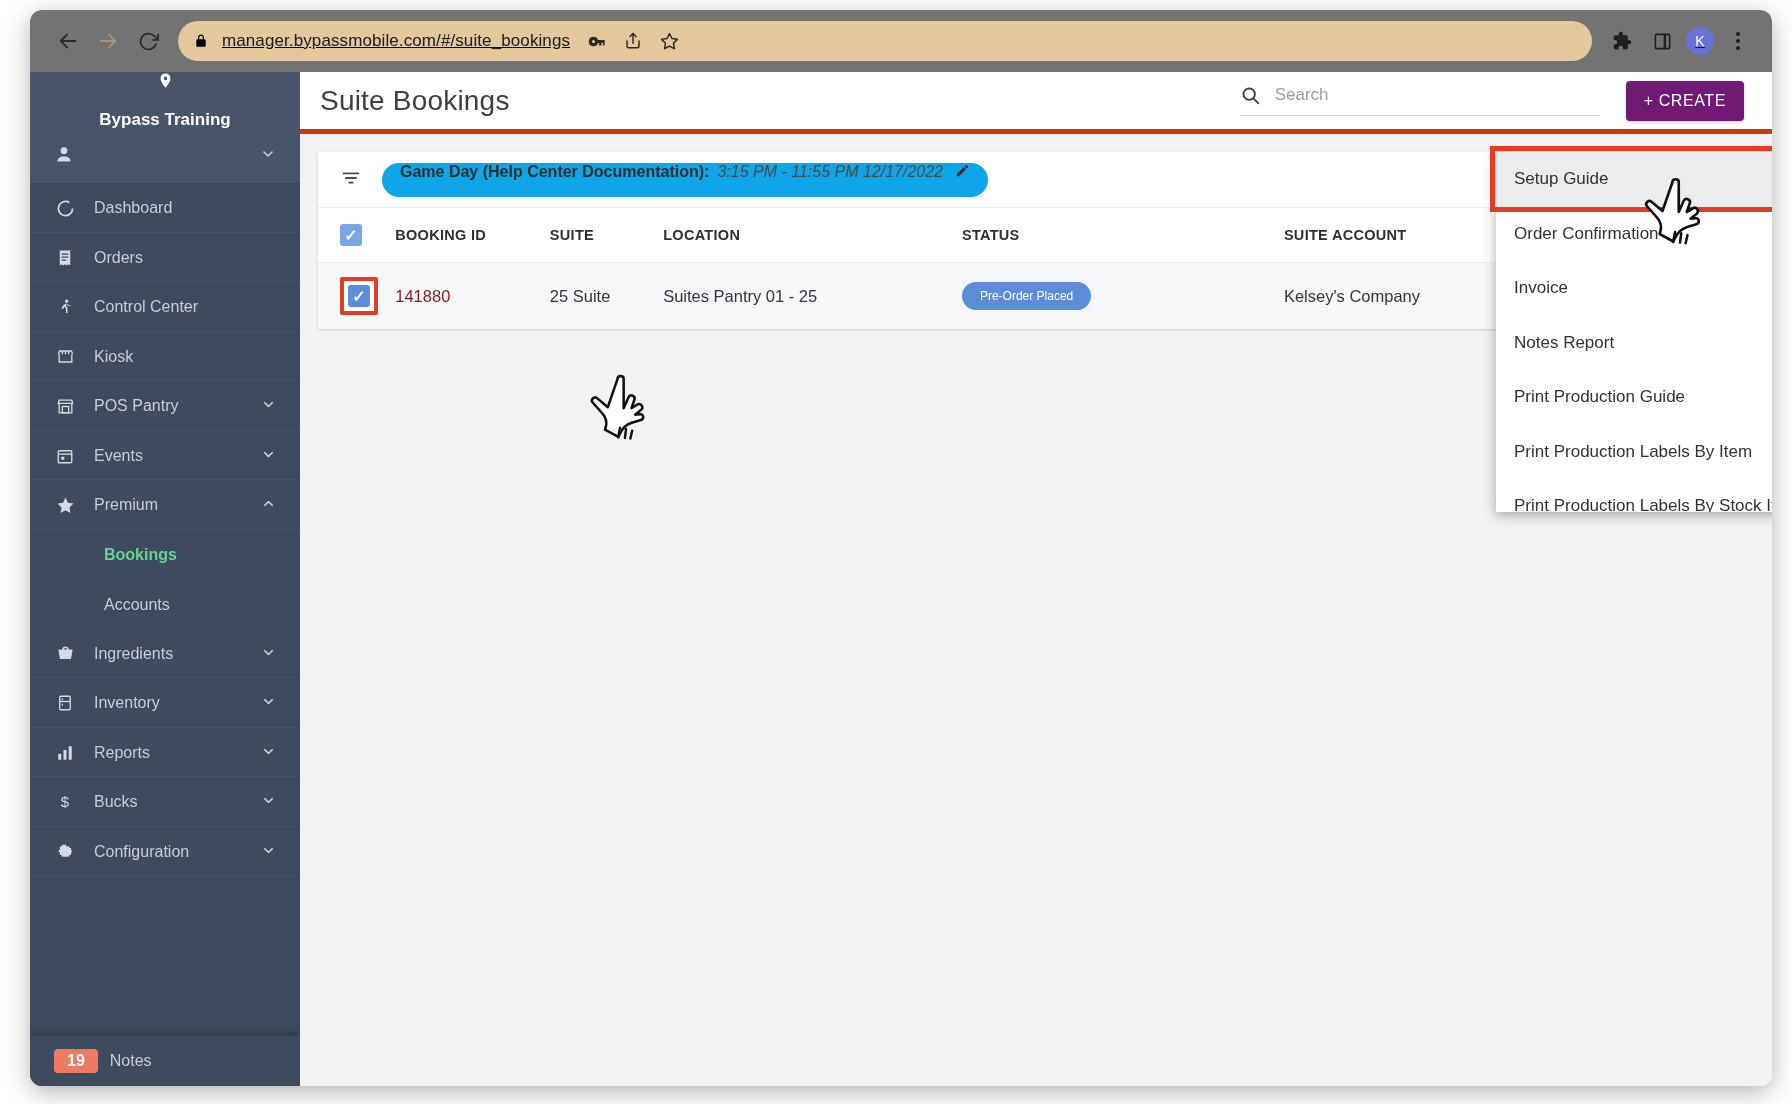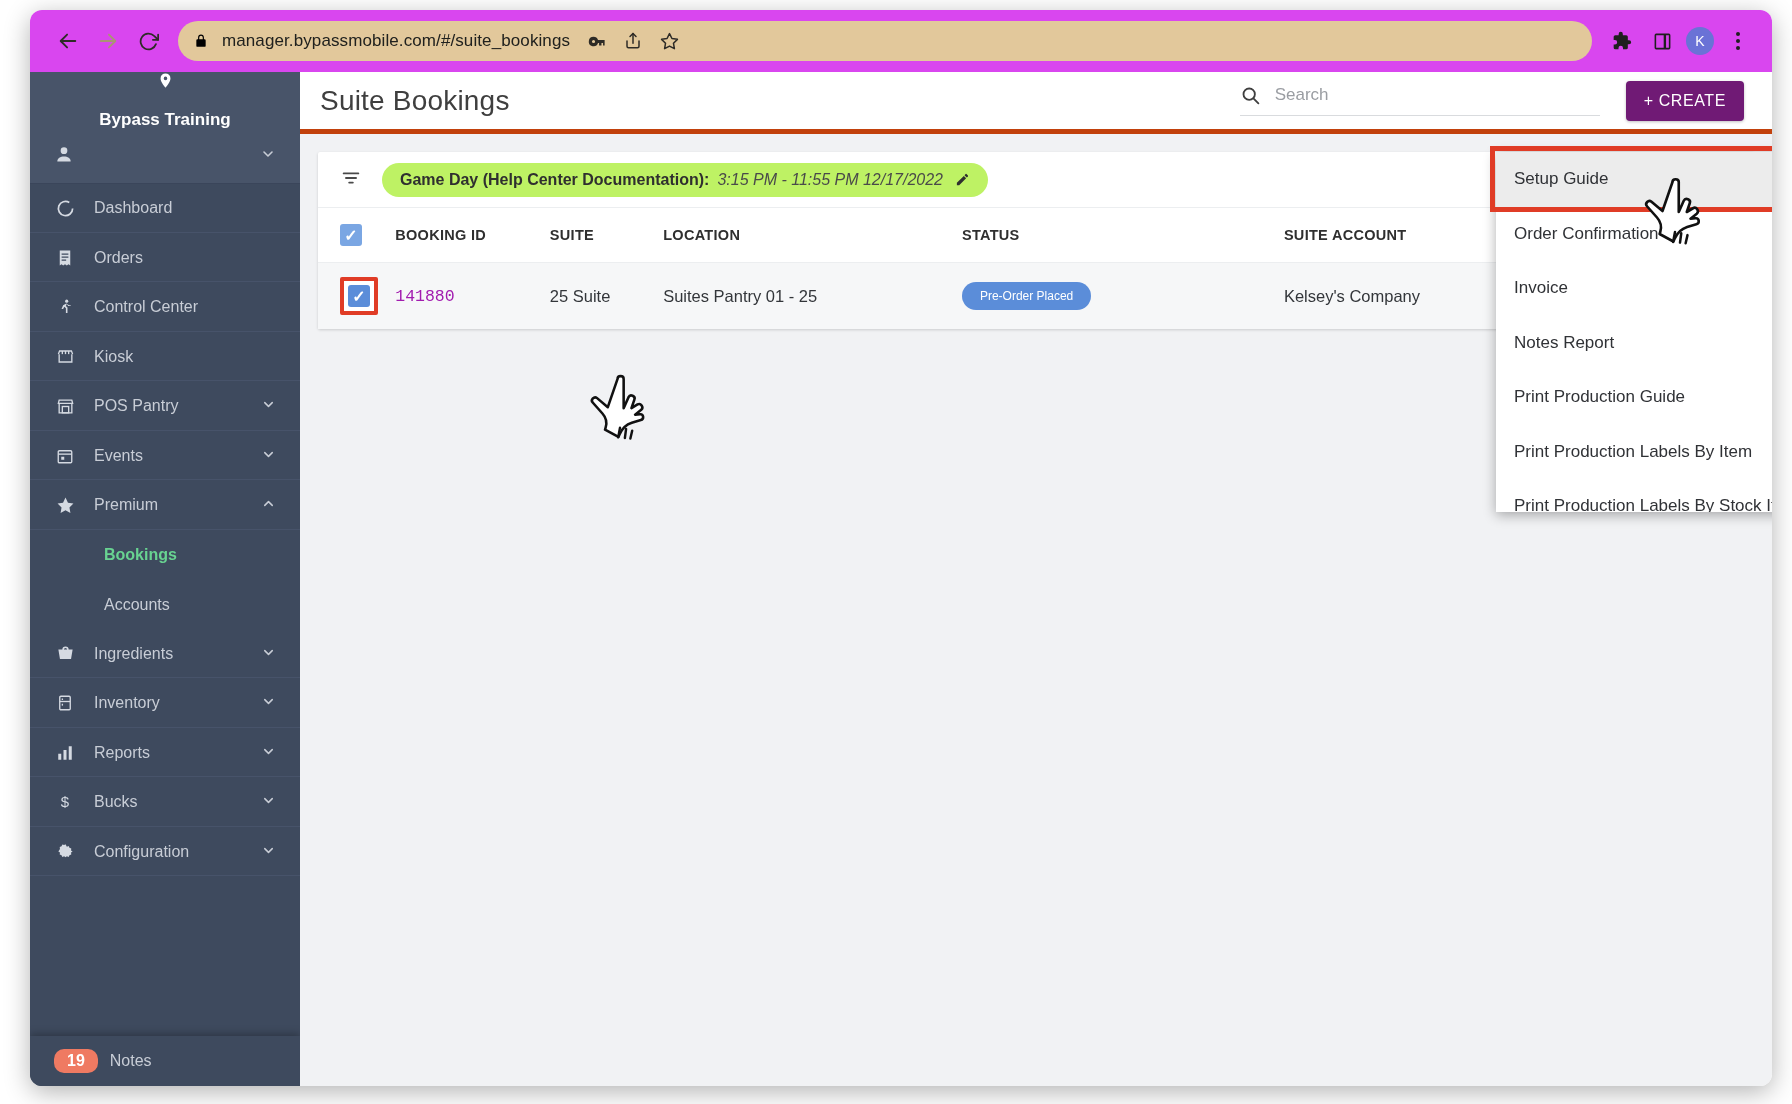--- a/index.html
+++ b/index.html
@@ -18,23 +18,24 @@
     background: #fff;
     border-radius: 12px;
     box-shadow: 0 6px 26px rgba(0,0,0,0.30);
     overflow: hidden;
   }
 
   
   #chrome-toolbar {
     position: absolute; left: 0; top: 0;
     width: 100%; height: 62px;
-    background: #d946ef;
+    background: #737373;
     display: flex; align-items: center;
     padding: 0 18px;
+    text-decoration: underline;
   }
   .nav-btn {
     width: 40px; height: 40px;
     display: flex; align-items: center; justify-content: center;
     color: #2e2b26; font-size: 24px;
     border-radius: 50%;
   }
   .nav-btn.disabled { color: #a99572; }
 
   #omnibox {
@@ -123,21 +124,21 @@
   #help-bar {
     position: absolute; left: 0; bottom: 0;
     width: 100%; height: 50px;
     background: #3e4a5e;
     display: flex; align-items: center; gap: 12px;
     padding: 0 24px;
     box-shadow: 0 -2px 8px rgba(0,0,0,.28);
   }
   #help-badge {
     background: #ef7a62; color: #fff;
-    border-radius: 10px; padding: 3px 13px;
+    border-radius: 4px; padding: 3px 13px;
     font-size: 16px; font-weight: 600;
   }
   #help-label { font-size: 16px; color: #c8cdd6; }
 
   
   #main { flex: 1; position: relative; overflow: hidden; }
   #page-header {
     height: 62px; background: #fff;
     display:flex; align-items:center;
     padding: 0 28px 0 20px;
@@ -166,22 +167,22 @@
 
   #content-area { position:absolute; left:0; right:0; top:62px; bottom:0; padding: 18px; }
   #card { background: #fff; border-radius: 2px; box-shadow: 0 1px 3px rgba(0,0,0,.16); }
 
   #filter-bar {
     height: 56px; display:flex; align-items:center;
     padding: 0 22px; gap: 20px;
     border-bottom: 1px solid #eceef0;
   }
   #event-chip {
-    background: #bef264; border-radius: 18px;
-    height: 34px; display:flex; align-items:center; gap: 8px;
+    background: #0ea5e9; border-radius: 18px;
+    height: 34px; display:flex; gap: 8px;
     padding: 0 18px; max-width: 660px;
   }
   #event-chip .chip-title { font-size: 16px; font-weight: bold; color: #2f2f2f; }
   #event-chip .chip-sub { font-size: 16px; color: #4a4a4a; font-style: italic; }
 
   table { width: 100%; border-collapse: collapse; }
   thead th {
     text-align: left; font-size: 14.5px; font-weight: bold;
     color: #2f2f2f; letter-spacing: .3px;
     padding: 16px 0; height: 54px;
@@ -205,21 +206,21 @@
     width: 22px; height: 22px; border-radius: 3px;
     background: #5b8dd9; display:flex; align-items:center; justify-content:center;
     color: #fff; font-size: 16px; font-weight: bold;
   }
   .chk.light { background: #7aa6e3; }
   #row-check-highlight {
     display:inline-block; padding: 4px;
     border: 4px solid #e03c26; border-radius: 2px;
     background: #fff;
   }
-  .bid-link { color: #a21caf; font-family: Liberation Mono, monospace; }
+  .bid-link { color: #7f1d1d; }
   .status-pill {
     display:inline-block; background: #5b8dd9; color:#fff;
     border-radius: 18px; padding: 7px 18px; font-size: 12px;
   }
 
   
   #action-menu {
     position: absolute;
     left: 1196px; top: 80px;
     width: 320px; height: 360px;

